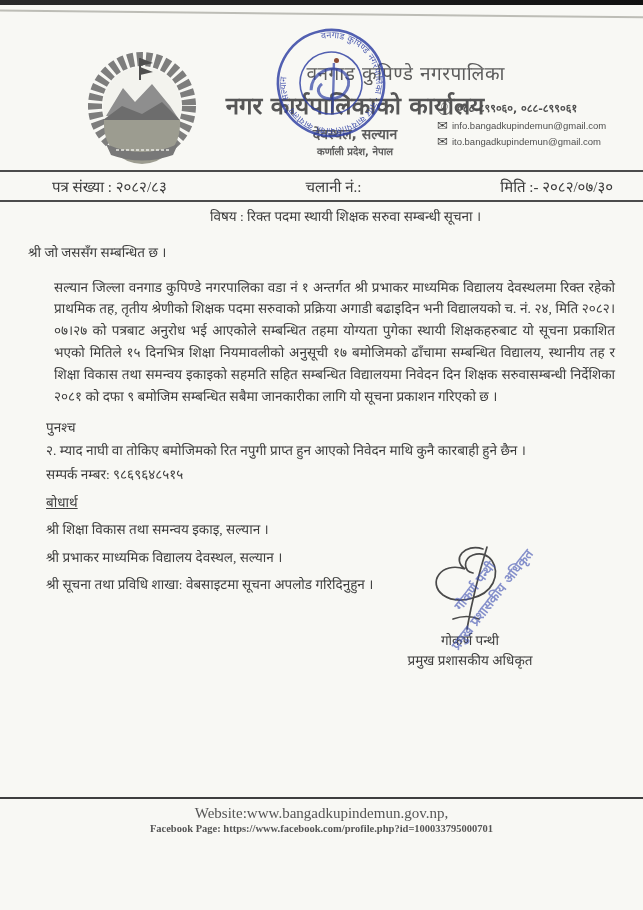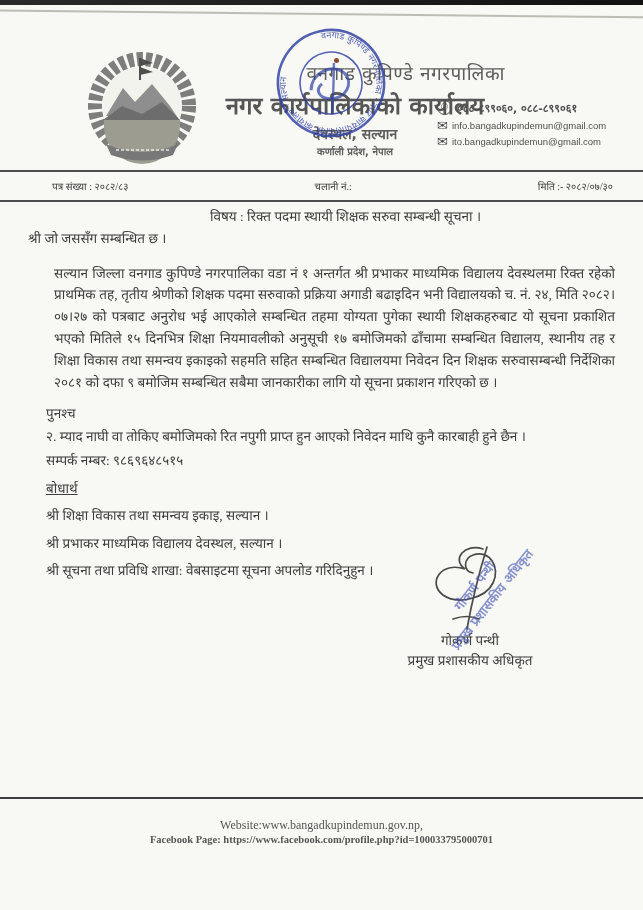--- a/index.html
+++ b/index.html
@@ -25,47 +25,47 @@
   .contact{position:absolute;right:16px;top:100px;width:190px;font-size:10px;color:#4e4e4e;}
   .contact .phone-row{font-family:"DejaVu Sans", sans-serif;font-weight:bold;font-size:11px;display:flex;align-items:center;gap:5px;}
   .phone-icon{display:inline-block;width:13px;height:13px;border:1.4px solid #4e4e4e;border-radius:50%;font-size:9px;line-height:12px;text-align:center;}
   .contact .mail-row{display:flex;align-items:center;gap:4px;margin-top:5px;font-family:"Liberation Sans", sans-serif;font-size:9.5px;}
   .mail-icon{font-size:13px;line-height:10px;color:#444;}
 
   
   .ref-band{position:absolute;left:0;right:0;top:170px;height:28px;
     border-top:2px solid #4c4c4c;border-bottom:2px solid #4c4c4c;
     display:flex;align-items:center;justify-content:space-between;
-    padding:0 30px 0 52px;font-size:10px;color:#3c3c3c;}
+    padding:0 30px 0 52px;font-size:15px;color:#3c3c3c;}
 
   
   .letter{position:absolute;left:28px;right:20px;top:207px;font-size:13.5px;line-height:1.5;}
   .subject{text-align:center;padding-left:40px;}
-  .salutation{margin-top:2px;}
+  .salutation{margin-top:16px;}
   .main-para{margin:13px 8px 0 26px;text-align:justify;line-height:1.62;}
   .ps-head{margin:10px 0 0 18px;}
   .ps-item{margin:2px 0 0 18px;line-height:1.7;}
   .ps-email{text-decoration:underline;font-family:"Liberation Serif", serif;}
   .contact-line{margin:2px 0 0 18px;}
   .cc-head{margin:8px 0 0 18px;text-decoration:underline;font-family:Liberation Serif, serif;}
   .cc-item{margin:7px 0 0 18px;line-height:1.5;}
 
   
   .sig-block{position:absolute;right:58px;top:543px;width:230px;text-align:center;font-size:13.5px;z-index:3;}
   .sig-scribble{display:block;margin:0 auto -4px auto;}
   .sig-name{margin-top:0;}
   .sig-title{margin-top:2px;}
   .stamp-sig{position:absolute;right:-14px;top:28px;width:230px;color:#3a4cb0;opacity:.6;
     transform:rotate(-52deg);transform-origin:center;
     font-family:"DejaVu Sans", sans-serif;font-weight:bold;font-size:13px;text-align:center;line-height:1.7;z-index:2;}
 
   
   .footer{position:absolute;left:0;right:0;top:797px;border-top:2px solid #3f3f3f;padding-top:3px;text-align:center;}
   .slogan{font-family:"DejaVu Sans", sans-serif;font-weight:bold;font-size:12.5px;color:#7b2c20;}
-  .web-line{font-size:12px;color:#555;margin-top:16px;font-family:"Liberation Serif", serif;}
+  .web-line{font-size:15px;color:#555;margin-top:3px;font-family:"Liberation Serif", serif;}
   .fb-line{font-size:10.5px;color:#555;margin-top:1px;font-family:"Liberation Serif", serif;font-weight:bold;}
 </style>
 </head>
 <body>
 
 <div class="page">
 
   <div class="scan-top"></div>
   <div class="scan-diag"></div>
   <div class="scan-dot"></div>

